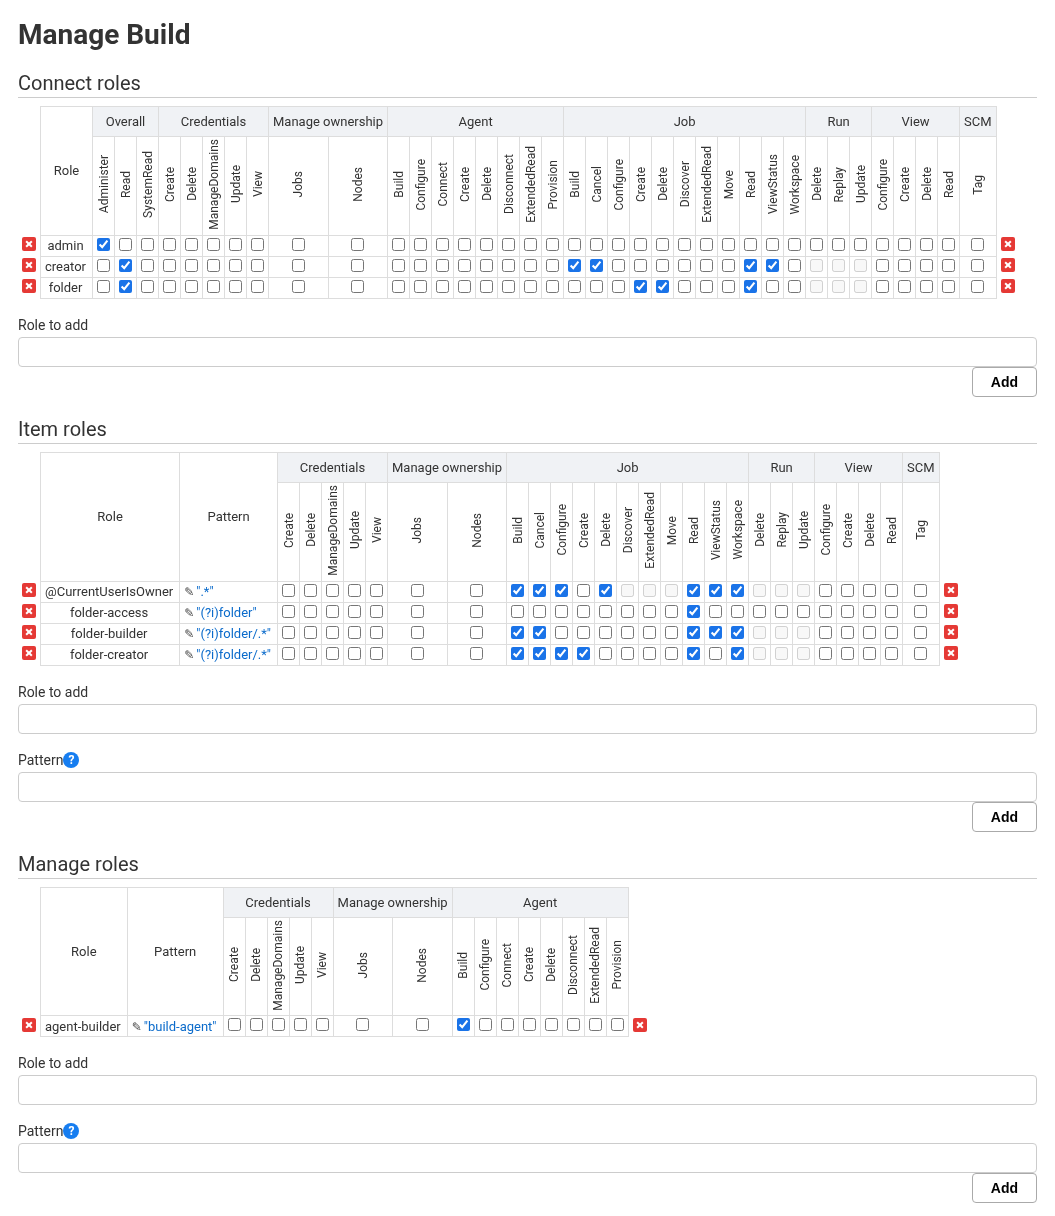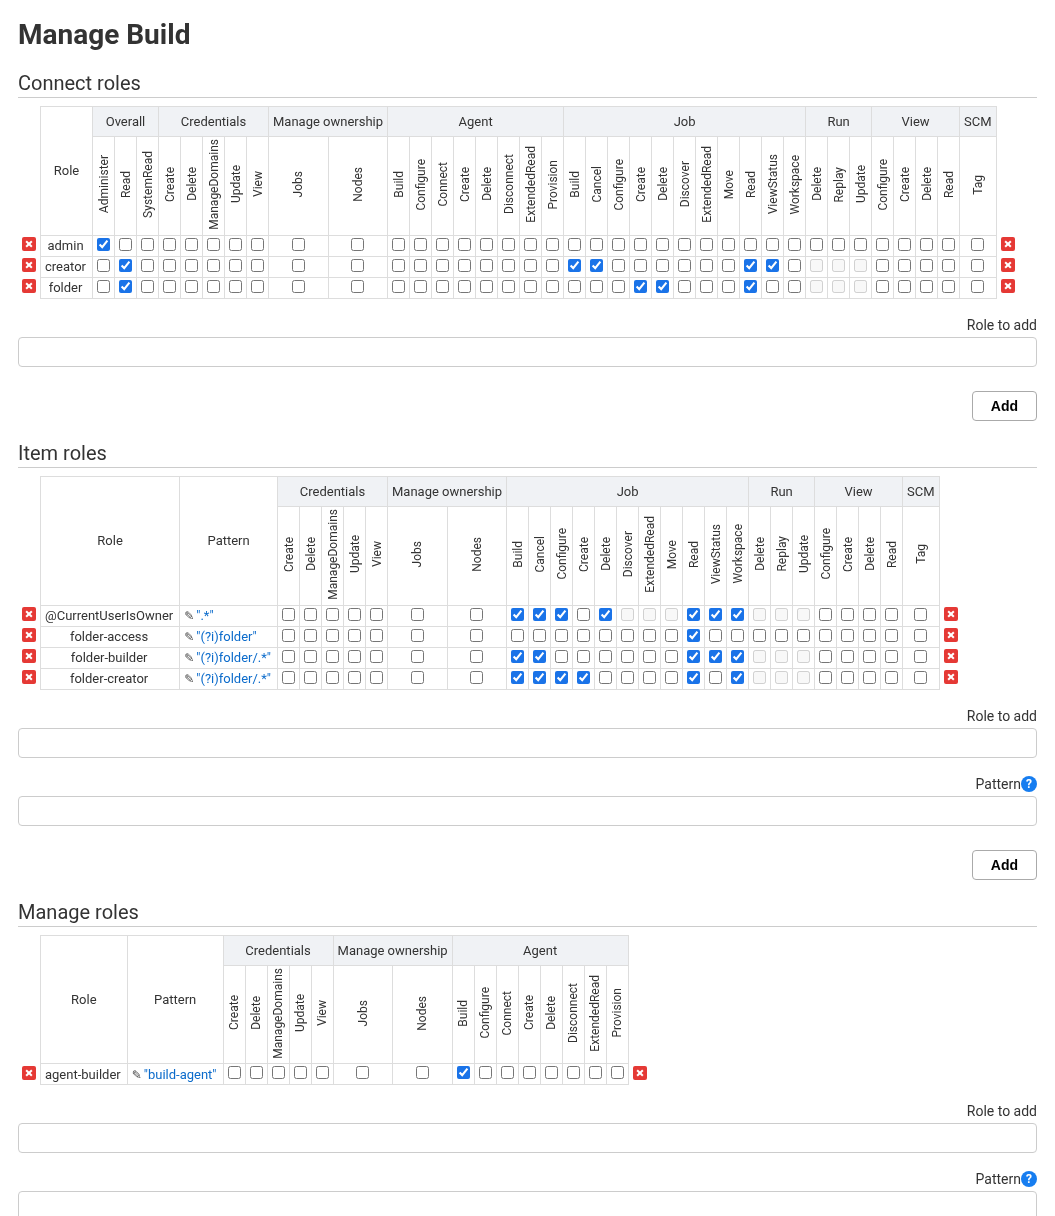--- a/index.html
+++ b/index.html
@@ -57,25 +57,25 @@
     display:inline-block; width:14px; height:14px;
     background:#e53935; border-radius:2px;
     position:relative; cursor:pointer;
   }
   .del-icon::before, .del-icon::after{
     content:""; position:absolute; left:3px; top:6px; width:8px; height:2px; background:#fff;
   }
   .del-icon::before{transform:rotate(45deg);}
   .del-icon::after{transform:rotate(-45deg);}
   .form-field { margin-top:18px;}
-  .form-label { font-size:14px; margin-bottom:4px; display:flex; align-items:center; justify-content:flex-end;}
+  .form-label { font-size:14px; margin-bottom:4px; display:flex; align-items:center; justify-content:flex-start;}
   .text-input {
     width:100%; padding:6px 8px; border:1px solid #ccc; border-radius:4px; font-size:14px;
   }
-  .btn-row { text-align:right; margin-top:24px;}
+  .btn-row { text-align:right; margin-top:0;}
   .btn {
     border:1px solid #aaa; background:#fff; padding:6px 18px; border-radius:4px;
     font-size:14px; font-weight:600; cursor:pointer;
   }
   .help-icon{
     display:inline-block; width:16px;height:16px;border-radius:50%;
     background:#167df0;color:#fff;font-size:12px;font-weight:700;
     text-align:center;line-height:16px;cursor:pointer;
   }
   .pencil-icon { color:#444; font-size:12px; margin-right:2px; cursor:pointer;}

